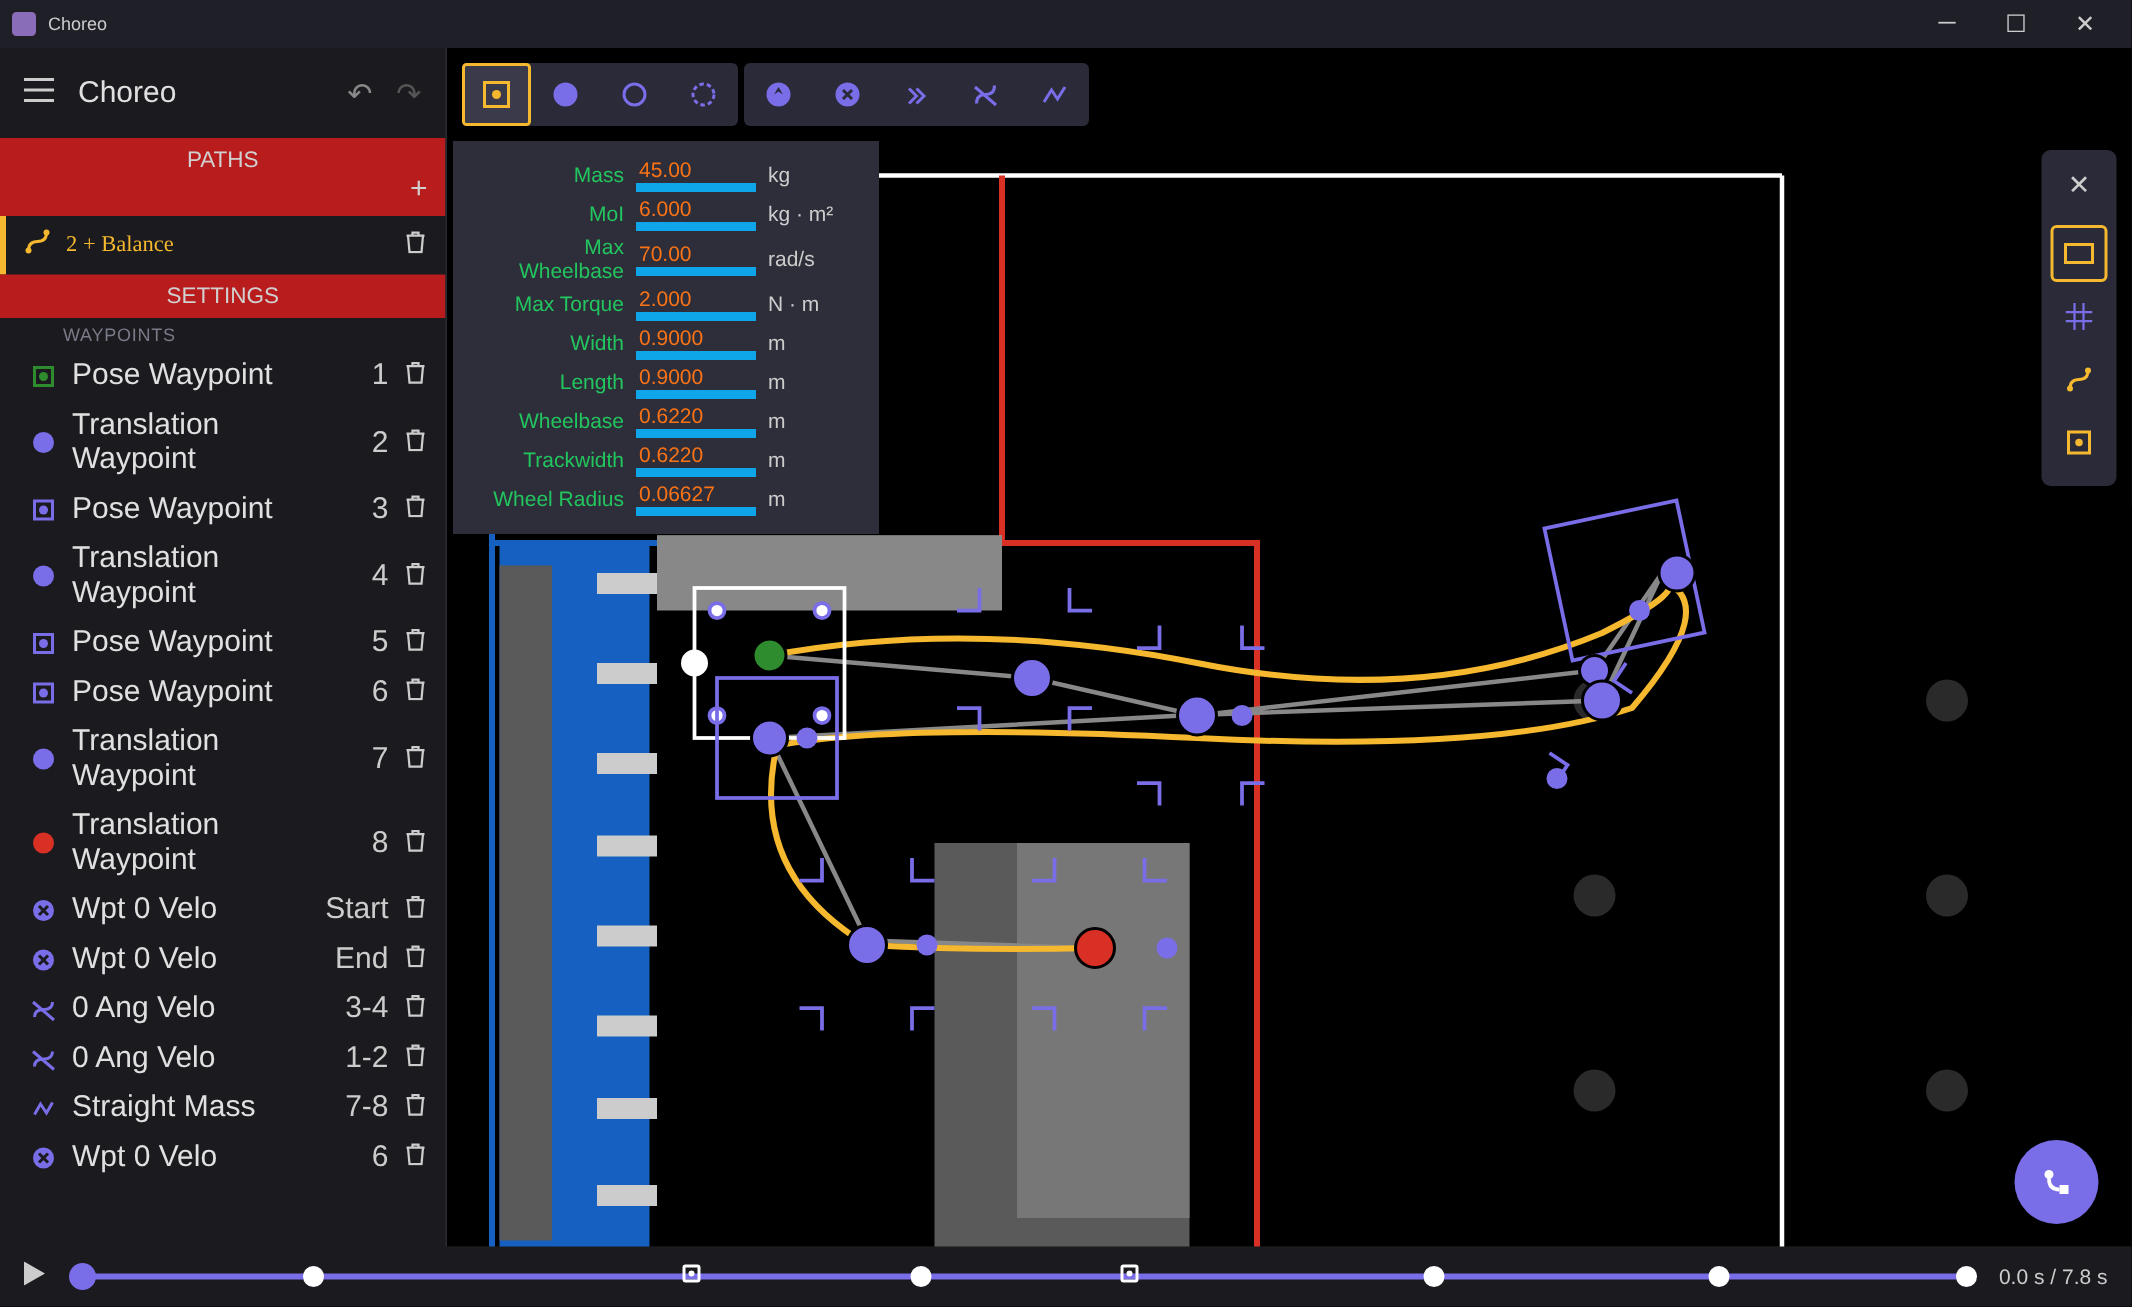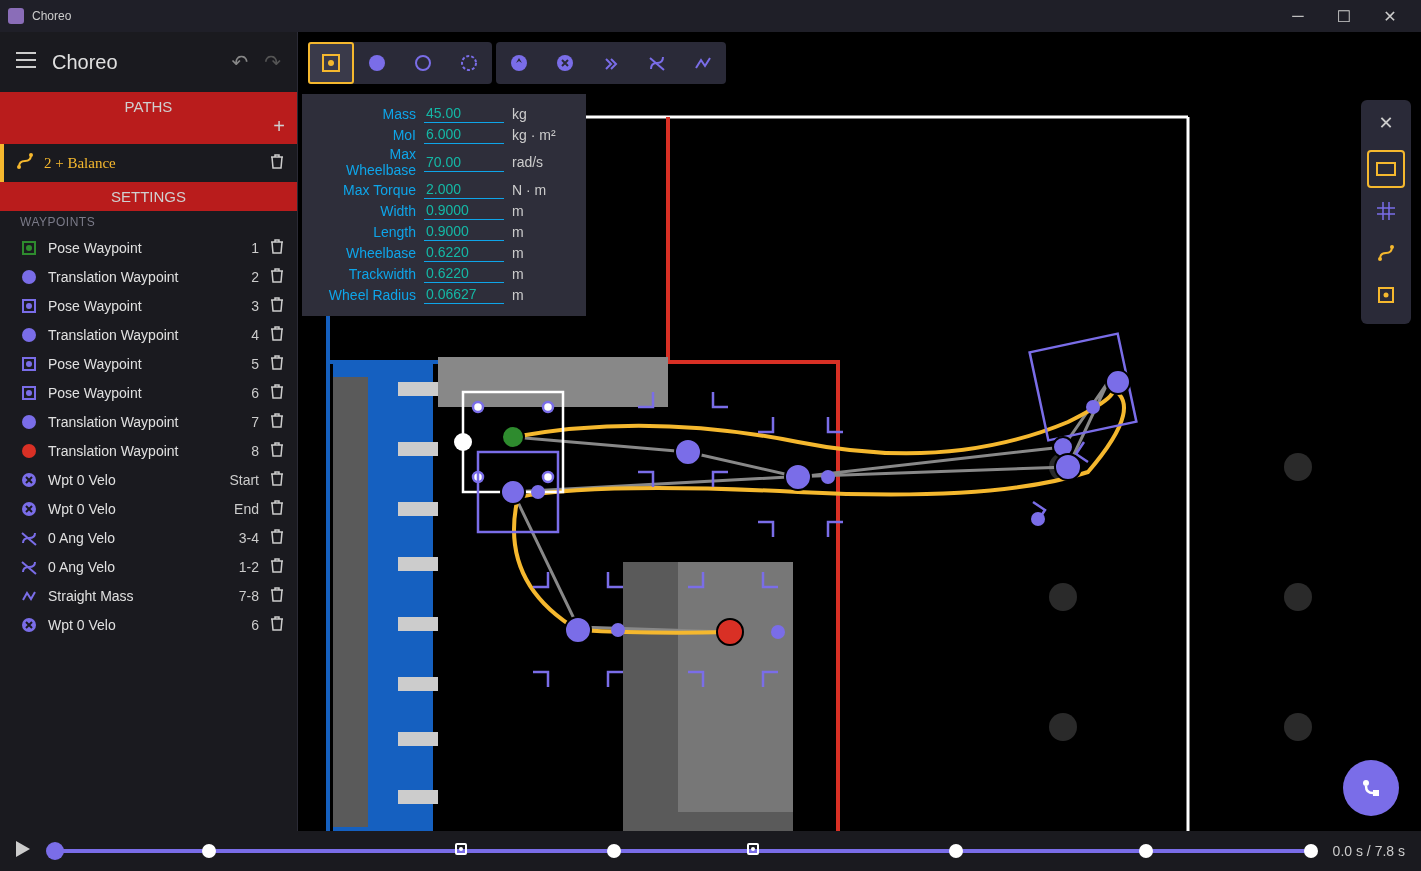--- a/index.html
+++ b/index.html
@@ -26,23 +26,23 @@
 
 .path-item { display: flex; align-items: center; padding: 8px 12px; border-left: 4px solid #f5b82e; background: #1a1a1f; }
 .path-item .icon { color: #f5b82e; margin-right: 10px; }
 .path-item .label { flex: 1; font-size: 15px; color: #f5b82e; font-family: Liberation Serif, serif; }
 .path-item .trash { color: #ccc; cursor: pointer; }
 
 .config-item { display: flex; align-items: center; padding: 8px 12px; border-left: 4px solid #f5b82e; }
 .config-item .icon { color: #f5b82e; margin-right: 10px; }
 .config-item .label { flex: 1; font-size: 15px; color: #f5b82e; }
 
-.subsection-label { padding: 4px 20px; font-size: 12px; color: #7a7a88; letter-spacing: 0.5px; }
-
-.wp-item { display: flex; align-items: center; padding: 5px 12px 5px 20px; font-size: 14px; }
+.subsection-label { padding: 4px 20px; font-size: 12px; color: #7a7a88; letter-spacing: 0.5px; margin-left: 22px; }
+
+.wp-item { display: flex; align-items: center; padding: 5px 12px 5px 20px; font-size: 20px; }
 .wp-item .wp-icon { width: 18px; height: 18px; margin-right: 10px; display: flex; align-items: center; justify-content: center; }
 .wp-item .wp-label { flex: 1; }
 .wp-item .wp-num { width: 30px; text-align: right; margin-right: 10px; color: #ccc; }
 .wp-item .trash { color: #ccc; cursor: pointer; }
 
 .pose-icon { border: 2px solid #7a6de8; width: 14px; height: 14px; position: relative; }
 .pose-icon::after { content: ''; position: absolute; width: 6px; height: 6px; background: #7a6de8; border-radius: 50%; top: 2px; left: 2px; }
 .pose-icon.green { border-color: #2e8b2e; }
 .pose-icon.green::after { background: #2e8b2e; }
 .trans-icon { width: 14px; height: 14px; background: #7a6de8; border-radius: 50%; }
@@ -51,22 +51,22 @@
 .toolbar { position: absolute; top: 42px; left: 308px; display: flex; gap: 4px; z-index: 10; }
 .tool-group { display: flex; background: #2a2a38; border-radius: 4px; }
 .tool-btn { width: 46px; height: 42px; display: flex; align-items: center; justify-content: center; cursor: pointer; color: #7a6de8; }
 .tool-btn.active { background: #3a3a4a; }
 .tool-btn.sel { border: 2px solid #f5b82e; border-radius:3px; }
 
 .canvas-area { flex: 1; position: relative; background: #000; }
 
 .config-panel { position: absolute; top: 94px; left: 302px; background: #2e2e3a; padding: 10px 14px; z-index: 5; font-size: 14px; }
 .config-row { display: flex; align-items: center; margin-bottom: 2px; }
-.config-row .cfg-label { width: 100px; text-align: right; margin-right: 8px; color: #0ea5e9; }
-.config-row .cfg-value { width: 80px; border-bottom: 1px solid #0ea5e9; color: #14b8a6; padding: 1px 2px; }
+.config-row .cfg-label { width: 100px; text-align: right; margin-right: 8px; color: #22c55e; }
+.config-row .cfg-value { width: 80px; border-bottom: 6px solid #0ea5e9; color: #f97316; padding: 1px 2px; }
 .config-row .cfg-unit { width: 60px; margin-left: 8px; color: #ccc; }
 
 .right-panel { position: absolute; right: 10px; top: 100px; width: 50px; background: #2a2a38; border-radius: 6px; padding: 6px; z-index: 10; }
 .right-panel .rp-close { text-align: center; padding: 6px; color: #ccc; cursor: pointer; font-size: 18px; margin-bottom: 10px; }
 .right-panel .rp-btn { width: 38px; height: 38px; display: flex; align-items: center; justify-content: center; border-radius: 4px; margin-bottom: 4px; cursor: pointer; }
 .right-panel .rp-btn.active { border: 2px solid #f5b82e; color:#f5b82e; }
 .right-panel .rp-btn.on { color:#f5b82e; }
 .right-panel .rp-btn.off { color:#7a6de8; }
 
 .fab { position: absolute; right: 22px; bottom: 55px; width: 56px; height: 56px; background: #7a6de8; border-radius: 50%; display: flex; align-items: center; justify-content: center; cursor: pointer; z-index: 10; color: #fff; font-size: 20px; font-weight: bold; }

